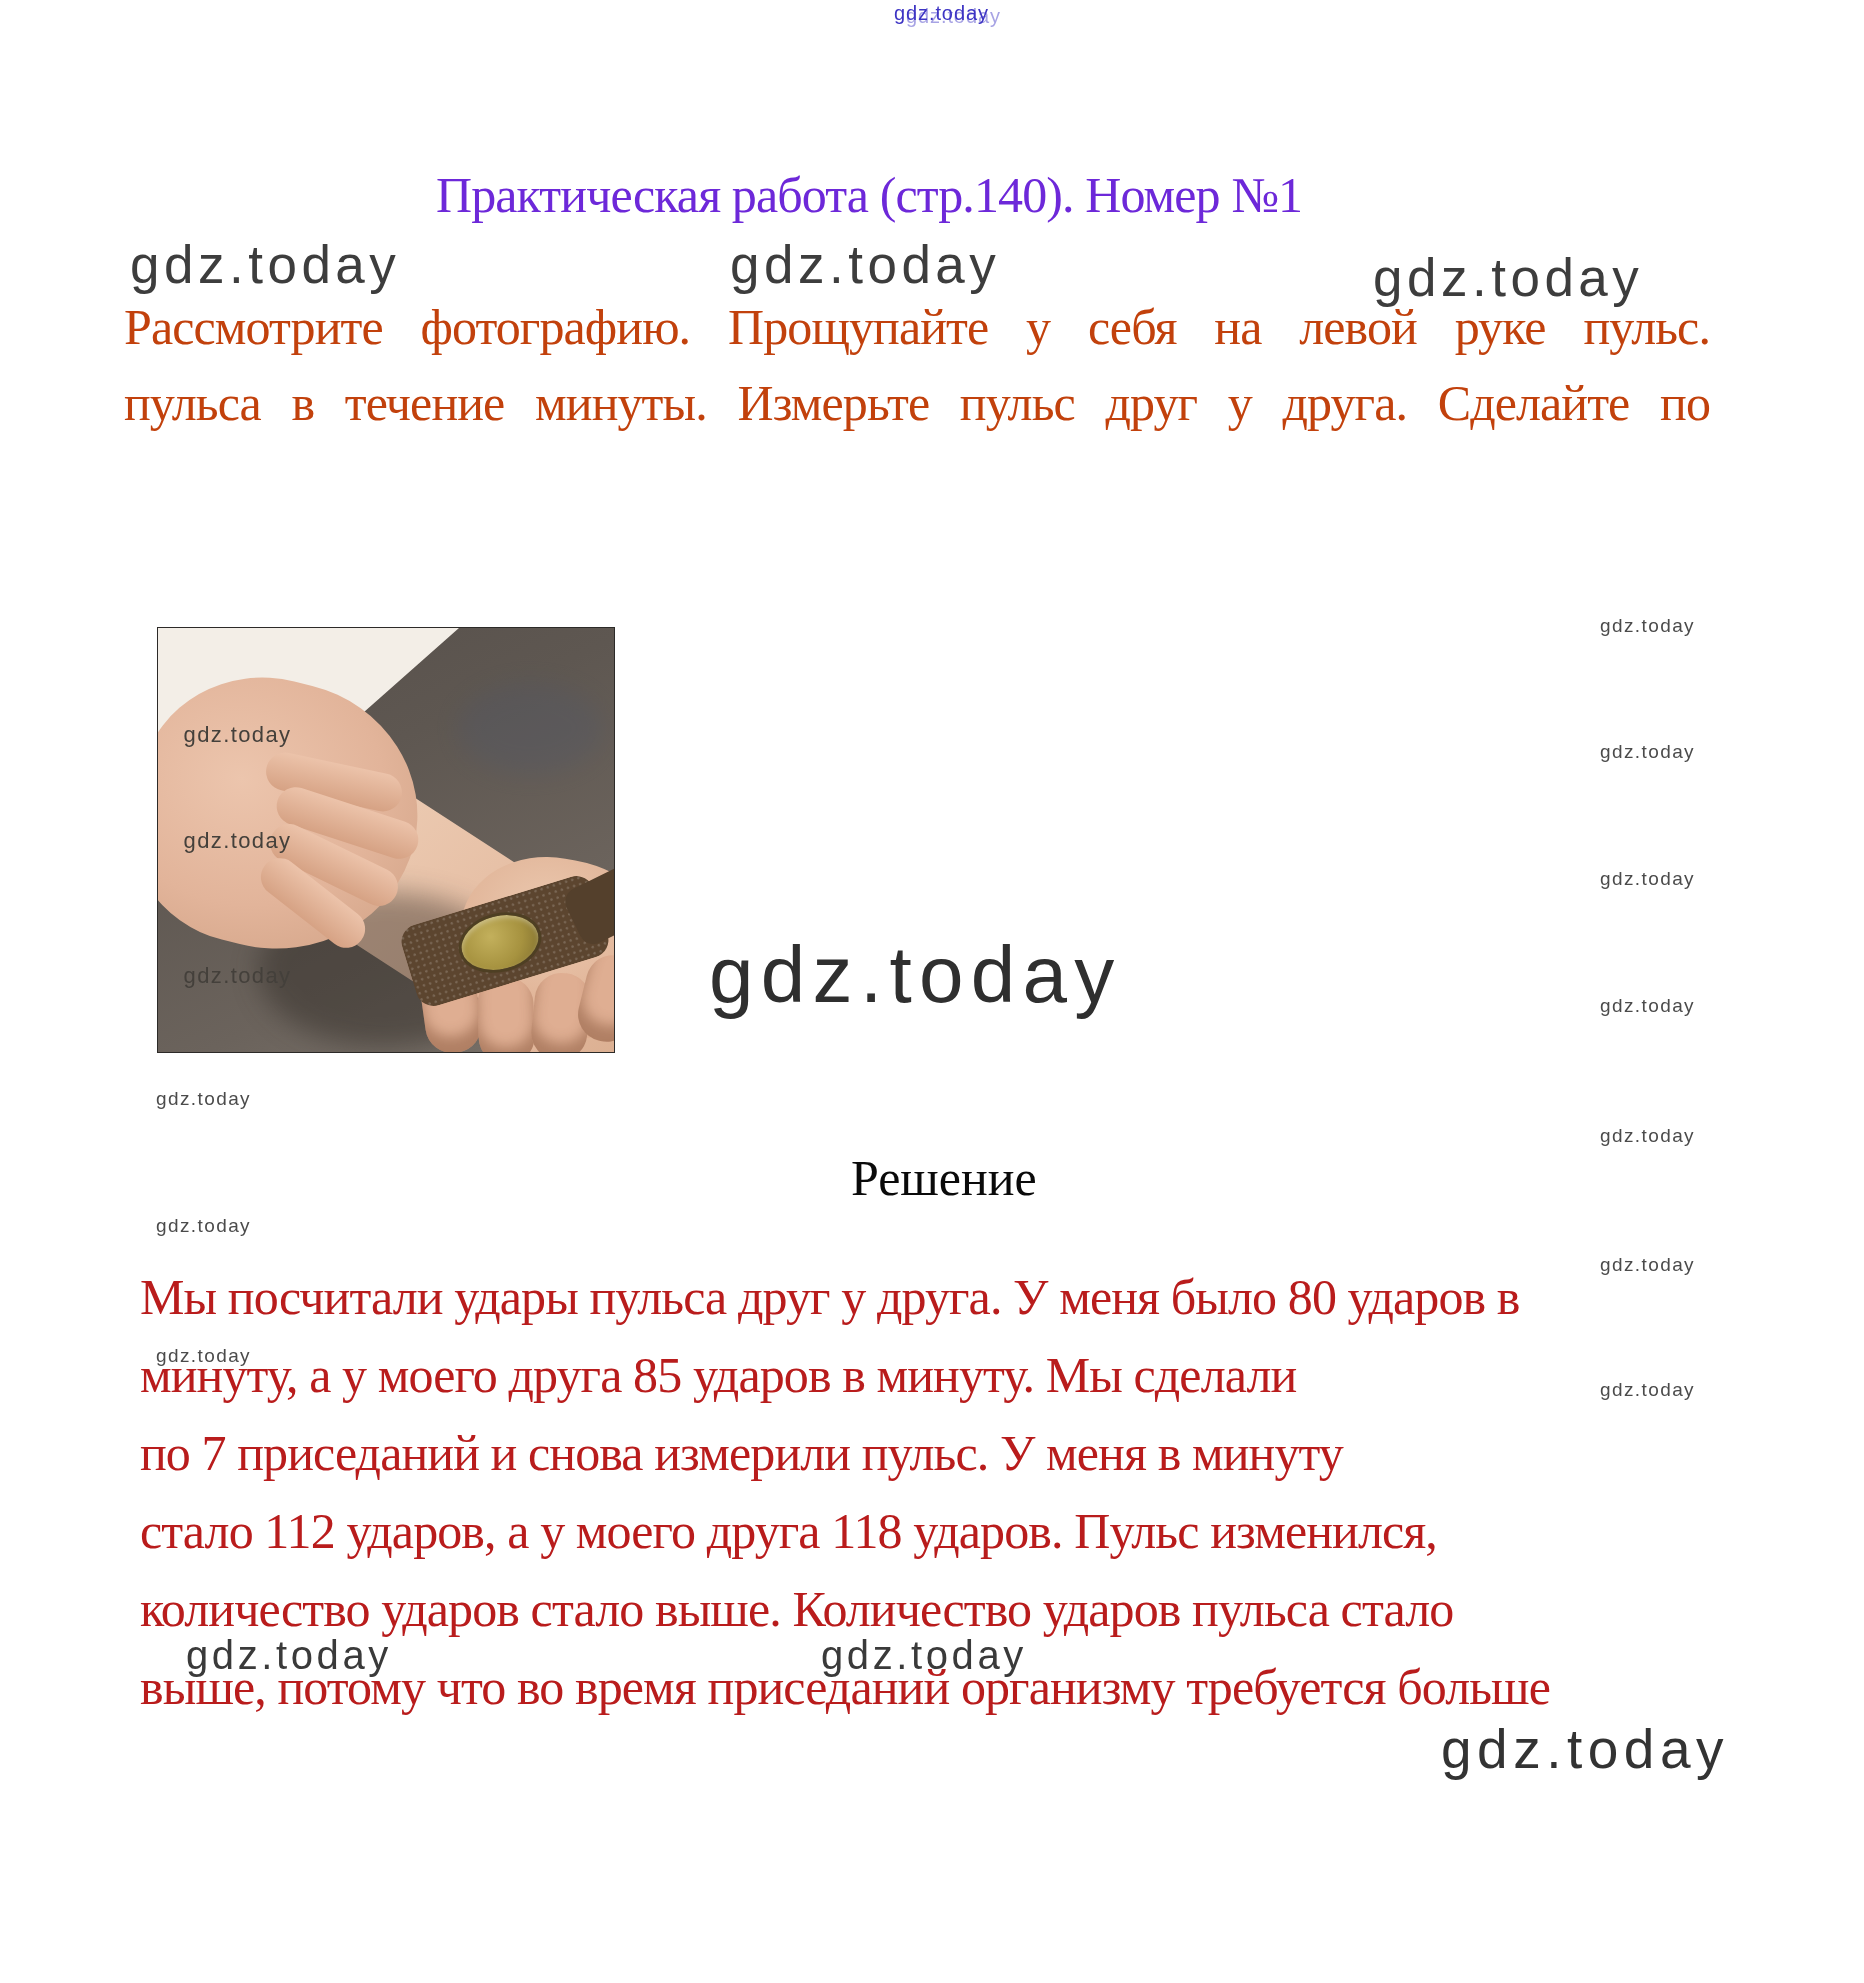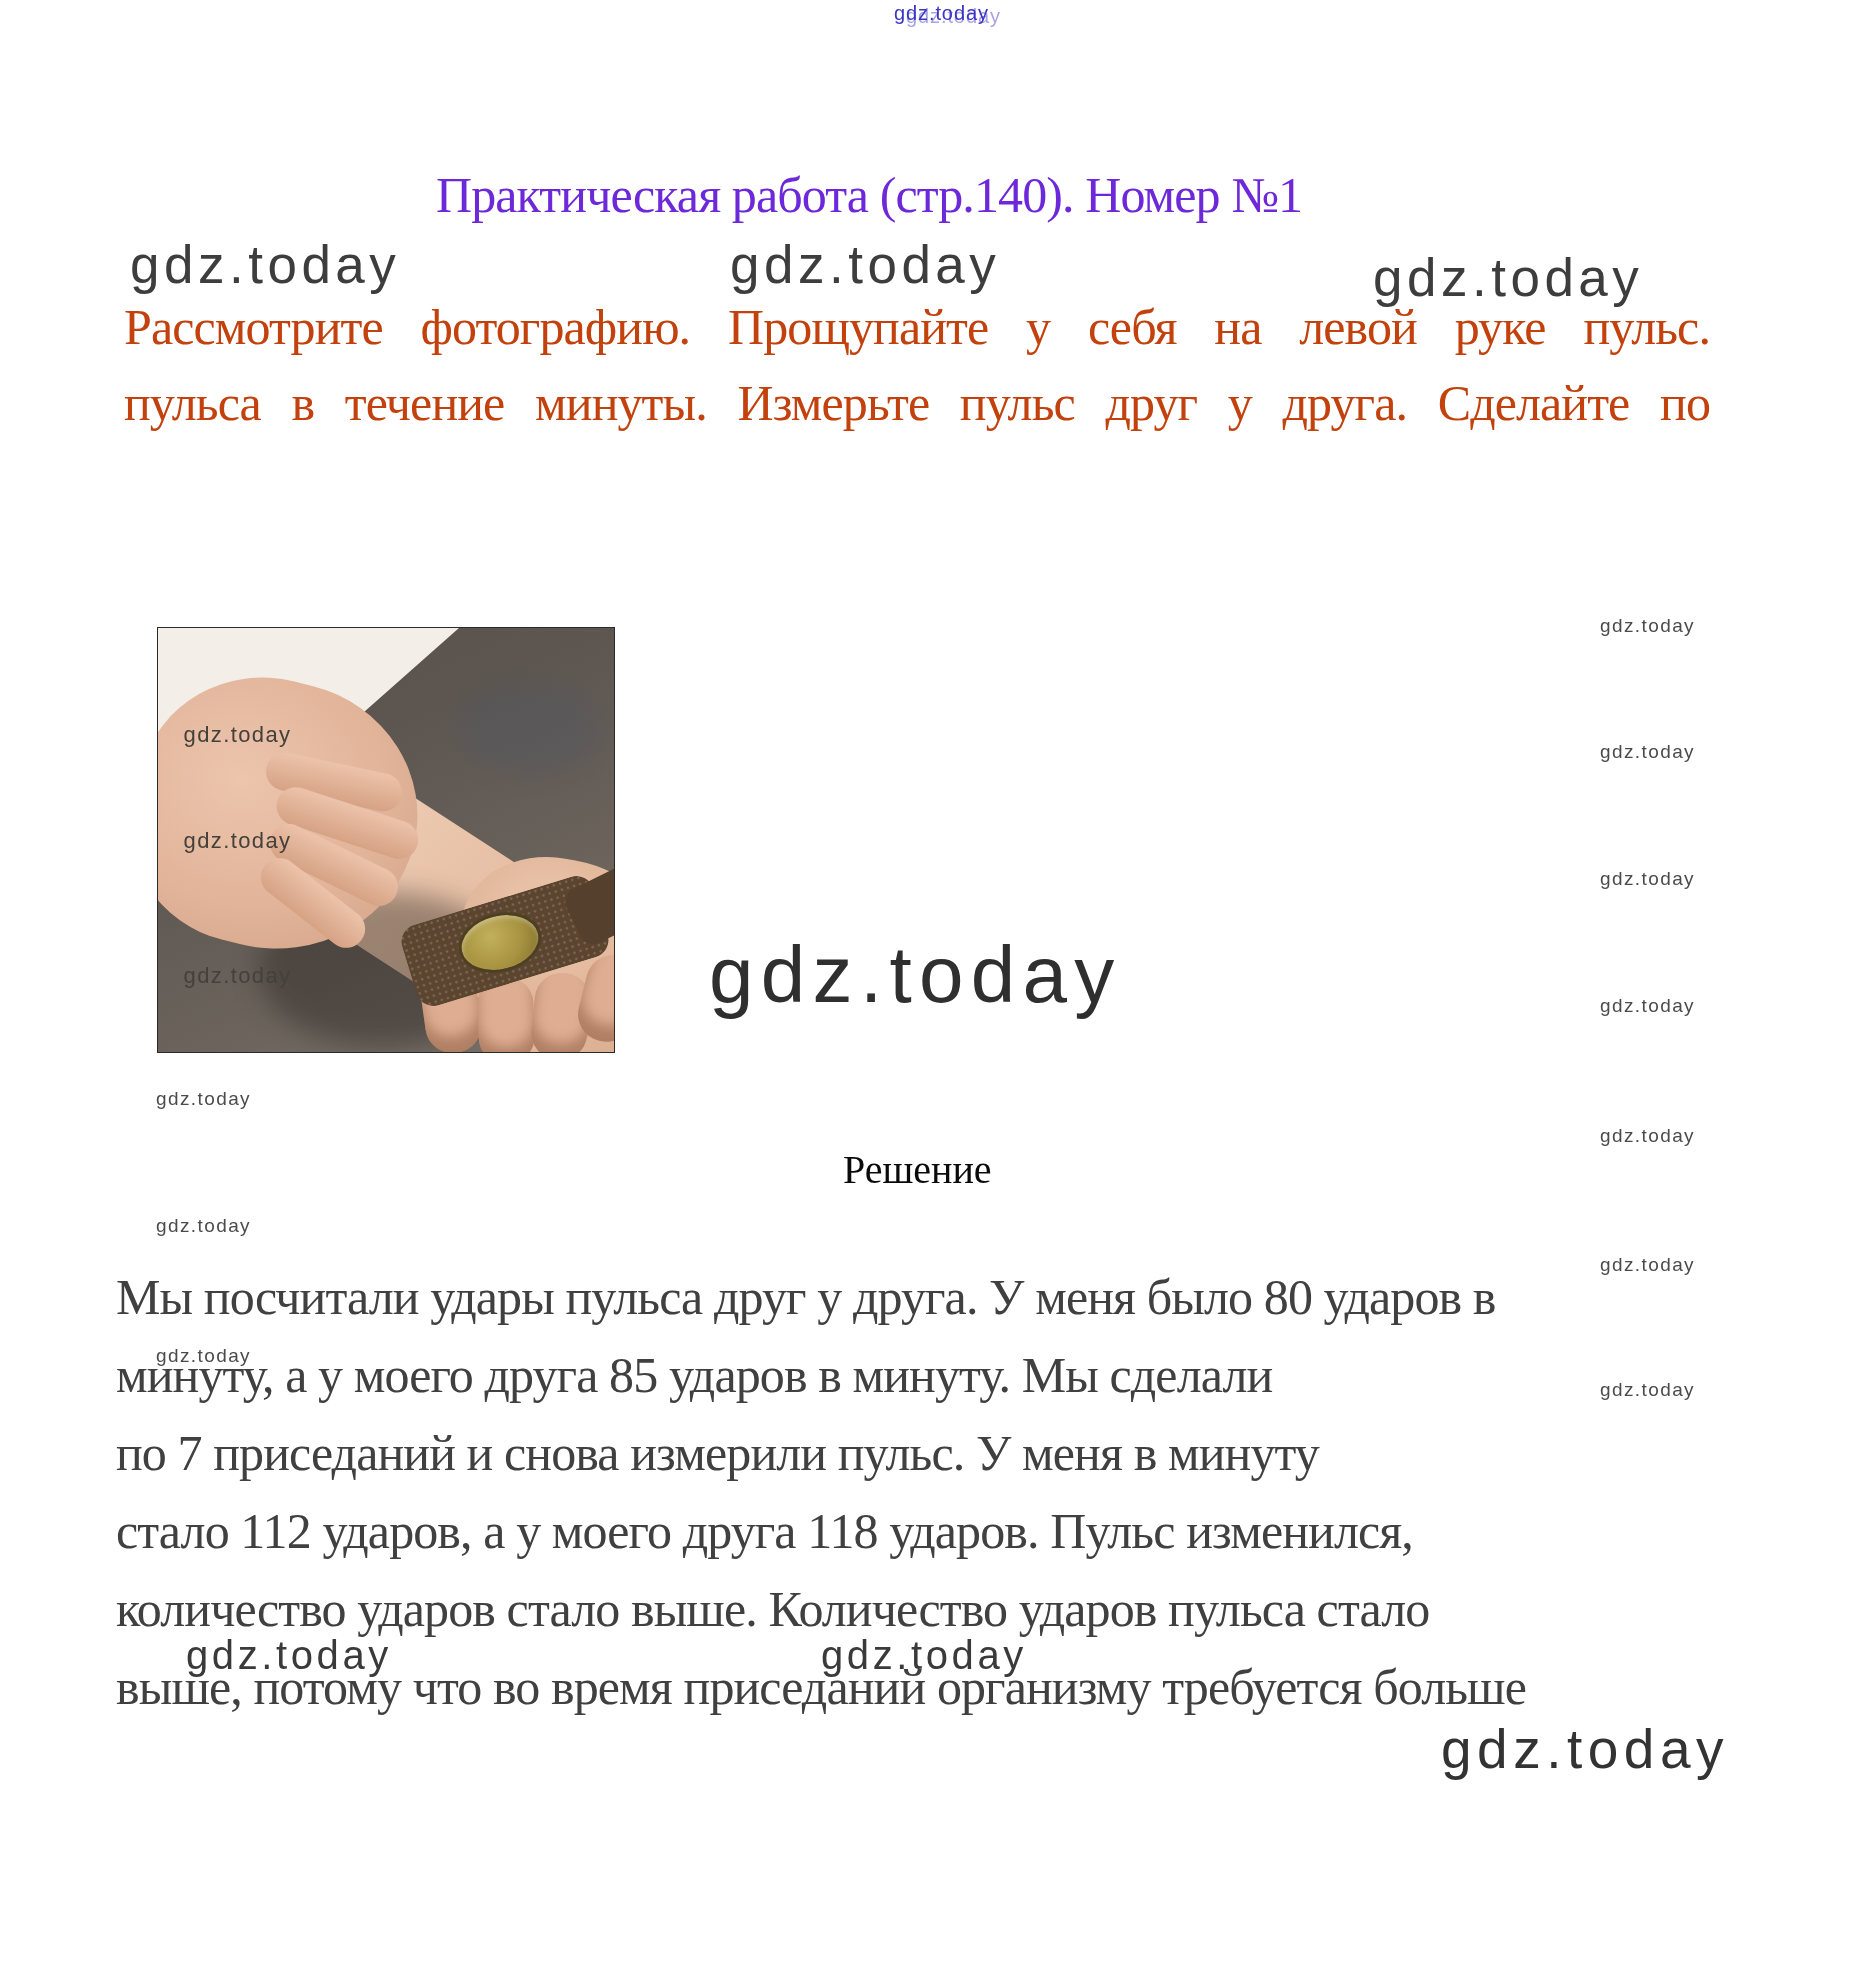--- a/index.html
+++ b/index.html
@@ -6,24 +6,24 @@
   body { width:1865px; height:1984px; background:#ffffff; position:relative;
          font-family:"Liberation Serif","DejaVu Serif",serif; overflow:hidden; }
   .page { position:absolute; inset:0; }
 
   
   .doc-title { position:absolute; left:436px; top:165px; font-size:50px; line-height:60px;
                color:#6d28d9; letter-spacing:-0.9px; white-space:nowrap; margin:0; font-weight:400; }
   .task { position:absolute; left:124px; top:289px; width:1586px; font-size:50px;
           line-height:76px; color:#c2410c; letter-spacing:-0.9px; }
   .task p { margin:0; text-align:justify; text-align-last:justify; white-space:nowrap; }
-  .sol-heading { position:absolute; left:835px; top:1132px; font-size:40px; line-height:60px;
-                 color:#0a0a0a; margin:8px; font-weight:400; white-space:nowrap; }
-  .solution { position:absolute; left:116px; top:1258px; width:1636px; font-size:50px;
-              line-height:78px; color:#404040; letter-spacing:-0.9px; }
+  .sol-heading { position:absolute; left:835px; top:1132px; font-size:50px; line-height:60px;
+                 color:#0a0a0a; margin:16px; font-weight:400; white-space:nowrap; }
+  .solution { position:absolute; left:140px; top:1258px; width:1636px; font-size:50px;
+              line-height:78px; color:#b91c1c; letter-spacing:-0.9px; }
   .solution p { margin:0; white-space:nowrap; }
 
   
   .wm { position:absolute; font-family:"Liberation Sans","DejaVu Sans",sans-serif;
         font-weight:300; color:#474747; white-space:nowrap; line-height:1; z-index:5; }
   .wm-xs  { font-size:20px; letter-spacing:0.9px;  color:#3d34c4; }
   .wm-sm  { font-size:19px; letter-spacing:1.4px; color:#4b4b4b; }
   .wm-top { font-size:53px; letter-spacing:4.5px;  color:#3d3d3d; }
   .wm-md  { font-size:40px; letter-spacing:3.6px;  color:#3a3a3a; }
   .wm-lg  { font-size:55px; letter-spacing:5.5px;  color:#333333; }

